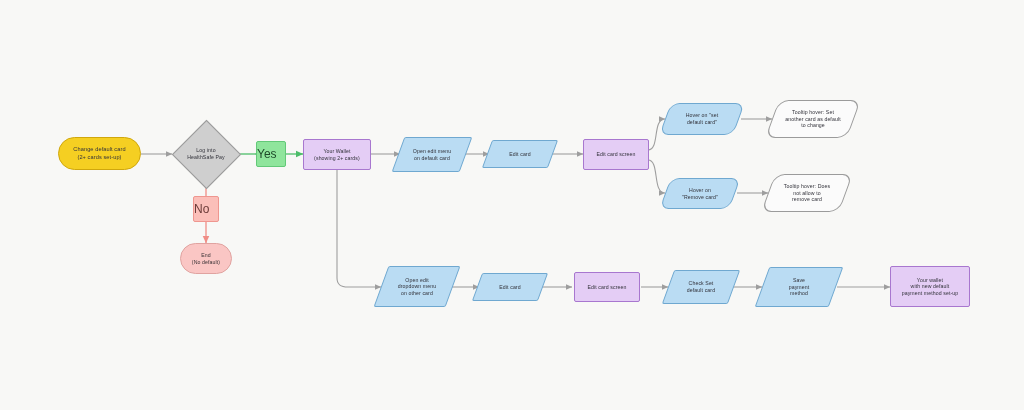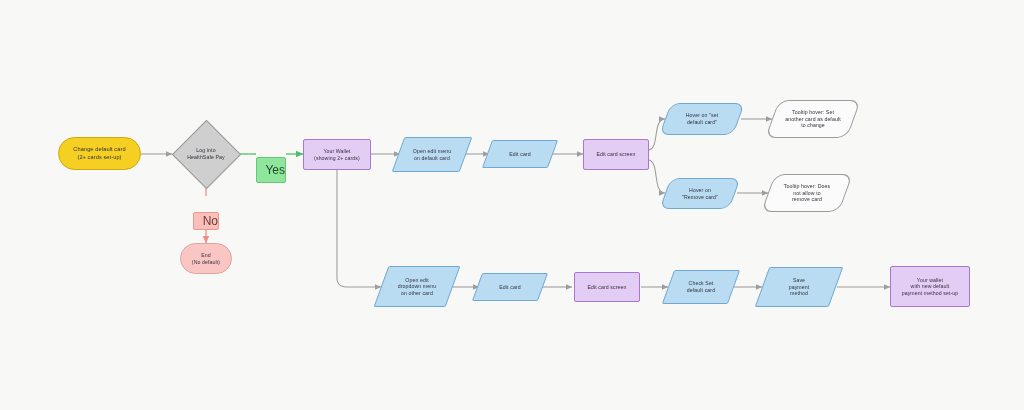--- a/index.html
+++ b/index.html
@@ -85,24 +85,23 @@
   }
   .para.tooltip .skew {
     background: #fbfbfb;
     border: 1px solid #9b9b9b;
     border-radius: 10px;
   }
   .label-chip {
     position: absolute;
     display: flex;
     align-items: center;
-    justify-content: flex-end;
+    justify-content: flex-start;
     border-radius: 2px;
     font-size: 12px;
-    margin-top: 16px;
   }
   .chip-yes { background: #8fe59c; border: 1px solid #63c978; color: #1f4a2a; }
   .chip-no  { background: #fbbfb9; border: 1px solid #ef968f; color: #6b3b38; }
   .t6  { font-size: 5.2px; }
   .t65 { font-size: 5.6px; }
 </style>
 </head>
 <body>
 
 <div id="canvas">
@@ -161,21 +160,21 @@
   <div class="node diamond-wrap t6" style="left:172px; top:120px; width:68px; height:68px;">
     <div class="dia"></div>
     <span class="lbl">Log into
 HealthSafe Pay</span>
   </div>
 
   <div class="label-chip chip-yes" style="left:256px; top:141px; width:30px; height:26px;">
     <span>Yes</span>
   </div>
 
-  <div class="label-chip chip-no" style="left:193px; top:196px; width:26px; height:18px;">
+  <div class="label-chip chip-no" style="left:193px; top:196px; width:26px; height:26px;">
     <span>No</span>
   </div>
 
   <div class="node stadium-end t6" style="left:180px; top:243px; width:52px; height:31px;">
     <span class="lbl">End
 (No default)</span>
   </div>
 
   <div class="node rect-purple t6" style="left:303px; top:139px; width:68px; height:31px;">
     <span class="lbl">Your Wallet

